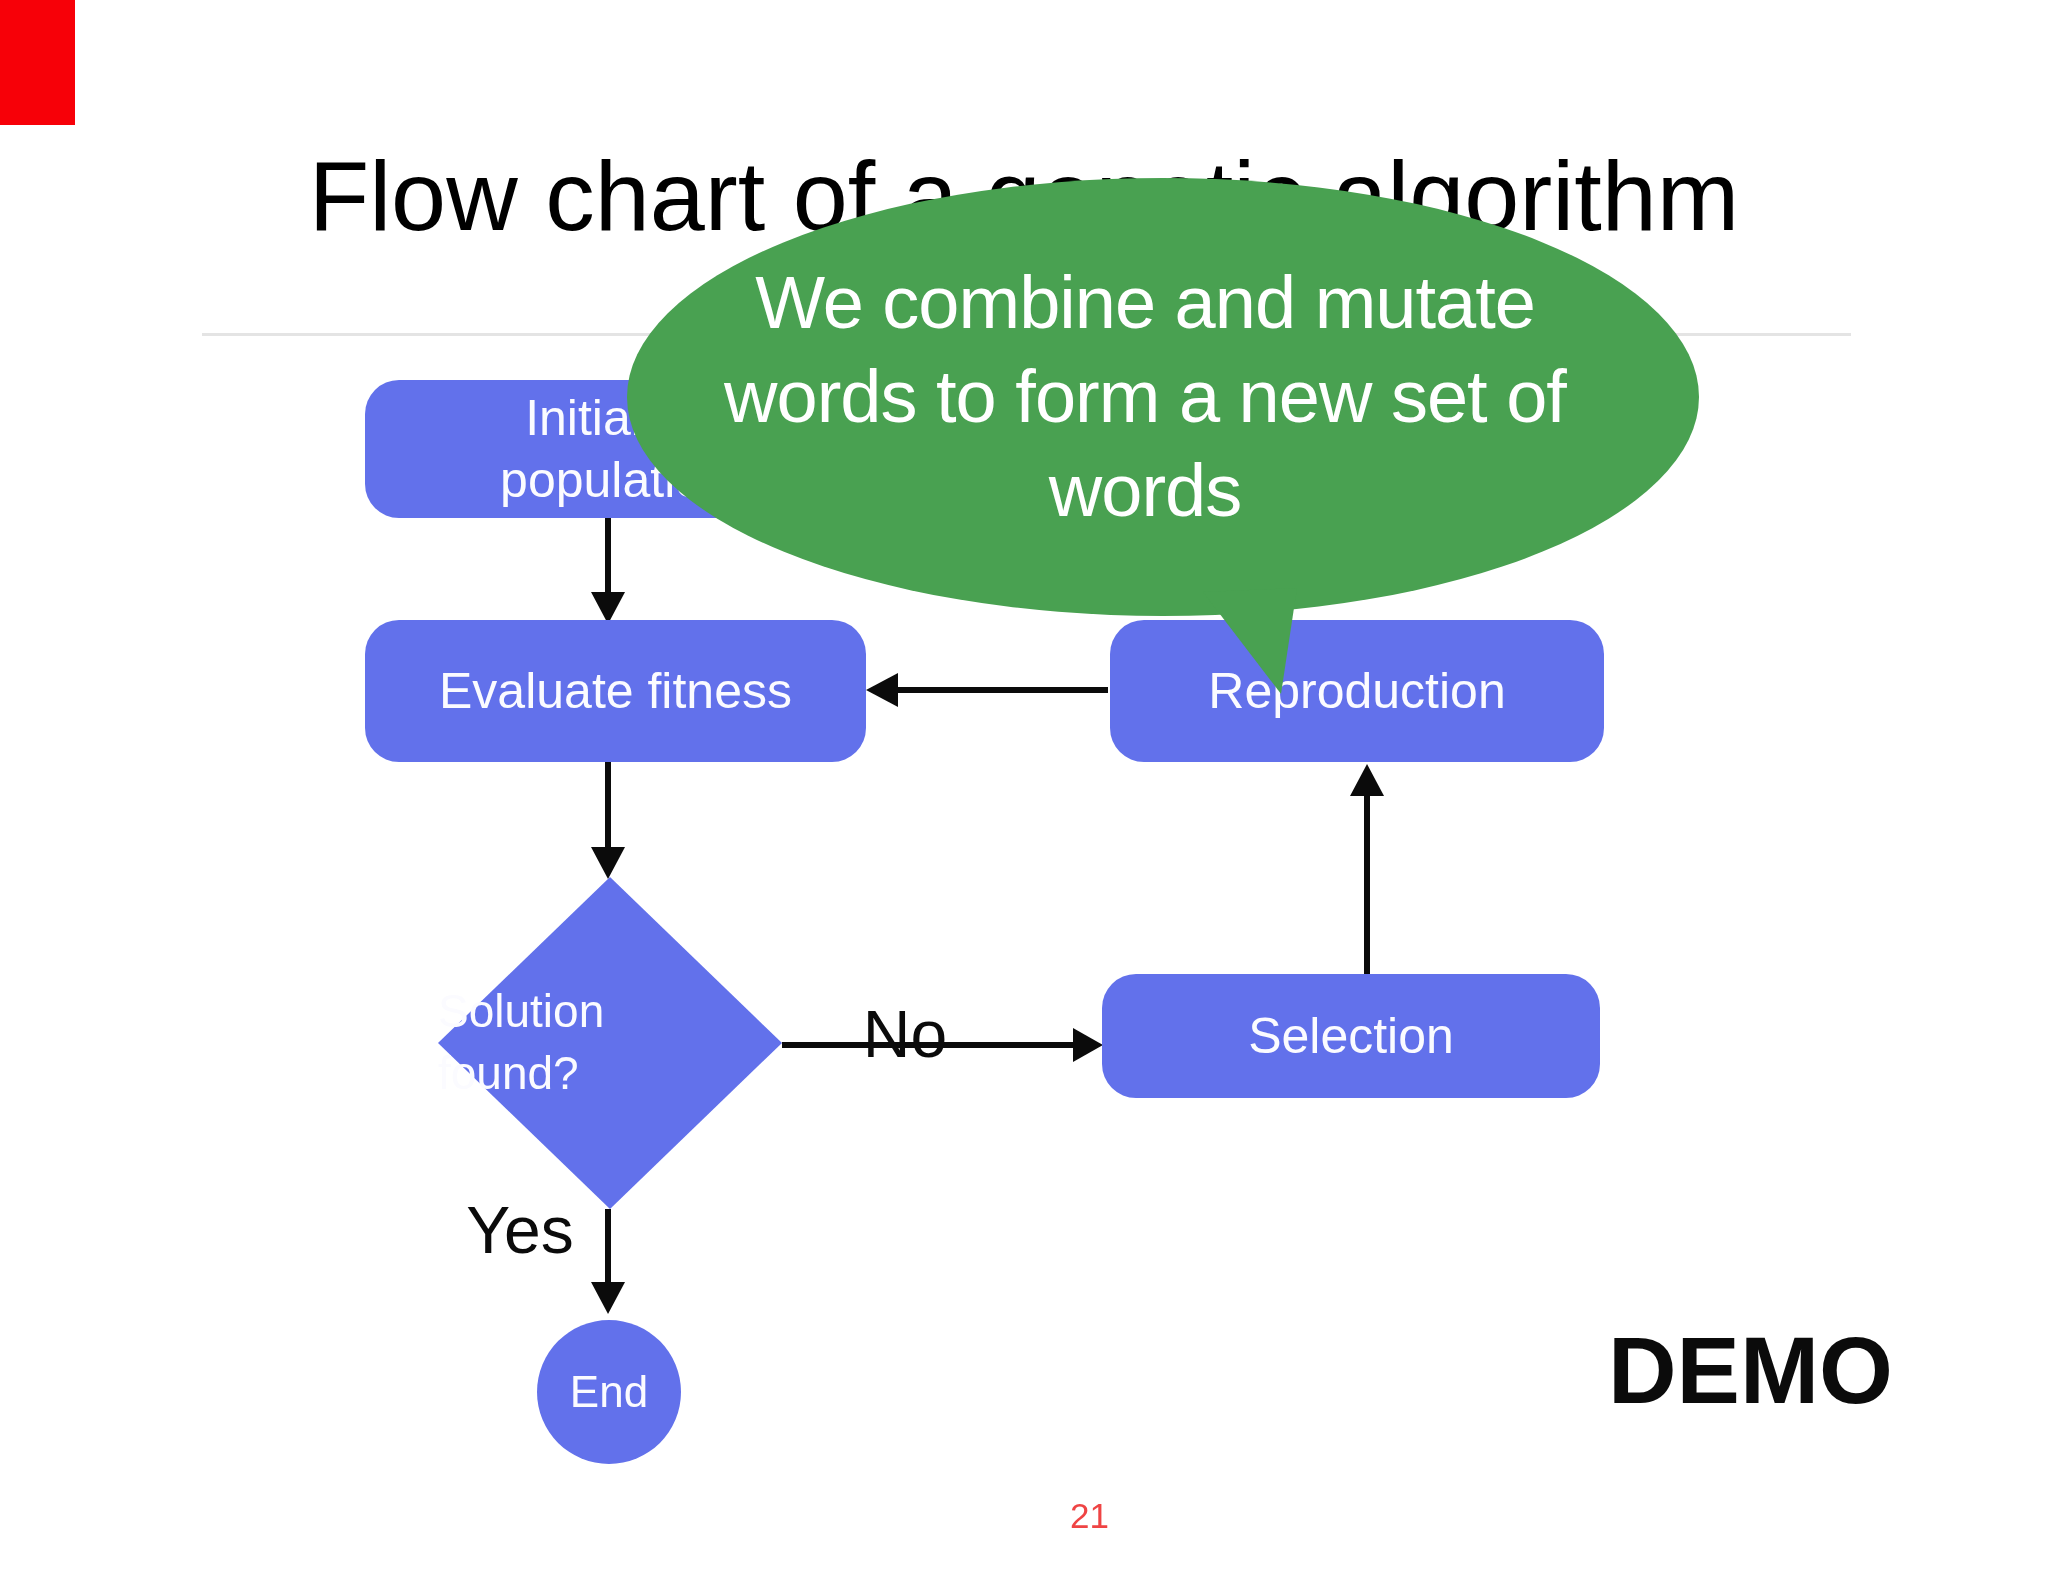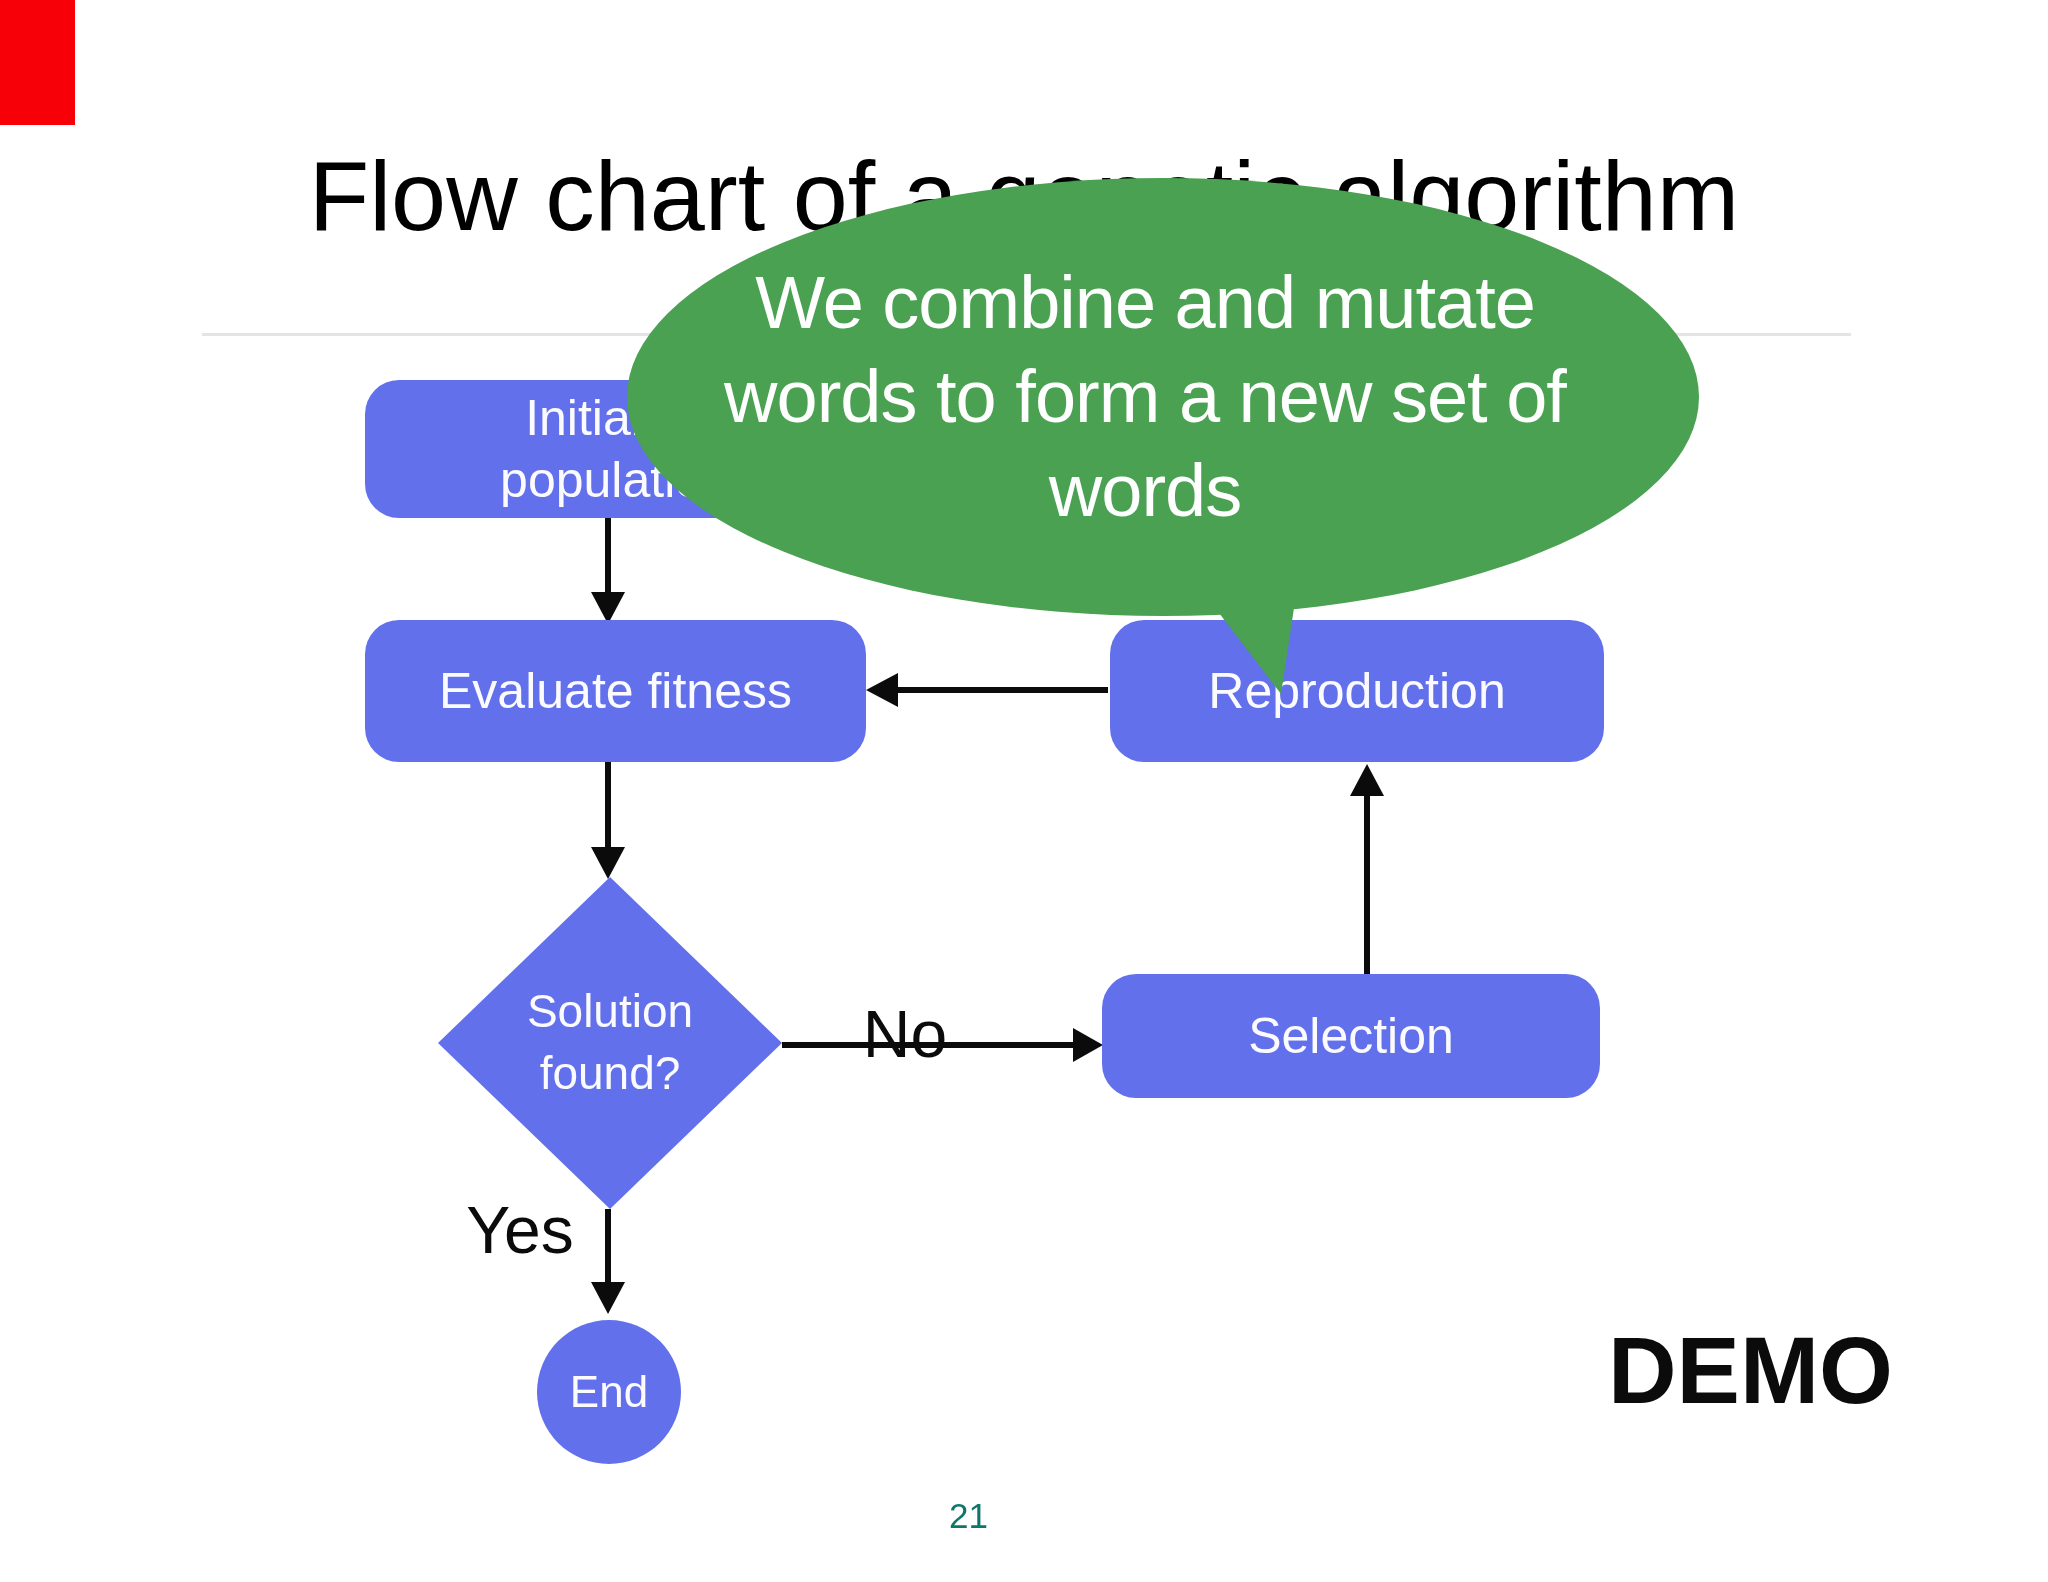--- a/index.html
+++ b/index.html
@@ -31,36 +31,36 @@
     background:#6271eb;border-radius:34px;color:#fbfbff;
     display:flex;flex-direction:column;align-items:center;justify-content:center;
     text-align:center;font-size:50px;line-height:62px;z-index:3;font-weight:400;
   }
   #node-initialize{left:365px;top:380px;width:501px;height:138px;}
   #node-evaluate{left:365px;top:620px;width:501px;height:142px;}
   #node-reproduction{left:1110px;top:620px;width:494px;height:142px;}
   #node-selection{left:1102px;top:974px;width:498px;height:124px;}
   #node-end{left:537px;top:1320px;width:144px;height:144px;border-radius:50%;font-size:44px;justify-content:center;}
   #decision-label{
-    left:438px;top:980px;width:344px;text-align:center;color:#fbfbff;
+    left:438px;top:980px;width:344px;color:#fbfbff;
     font-size:46px;line-height:62px;z-index:4;
   }
   
   .edge-label{color:#0b0b0b;font-size:66px;line-height:72px;text-align:center;z-index:4;}
   #label-no{left:825px;top:998px;width:160px;}
   #label-yes{left:440px;top:1194px;width:160px;}
   
   #bubble-text{
     left:609px;top:178px;width:1072px;height:438px;z-index:6;
     display:flex;flex-direction:column;align-items:center;justify-content:center;
     color:#ffffff;font-size:74px;line-height:94px;text-align:center;letter-spacing:-1px;
   }
   
   #demo{left:1608px;top:1316px;font-size:95px;font-weight:bold;color:#0b0b0b;z-index:4;letter-spacing:0px;}
-  #page-number{left:949px;top:1496px;width:160px;text-align:left;font-size:35px;color:#0f766e;z-index:4;}
+  #page-number{left:949px;top:1496px;width:160px;text-align:right;font-size:35px;color:#ef4444;z-index:4;}
 </style>
 </head>
 <body>
 
 <div id="slide">
 
   <div id="corner-marker" class="abs"></div>
 
   <div id="title" class="abs">Flow chart of a genetic algorithm</div>
 

